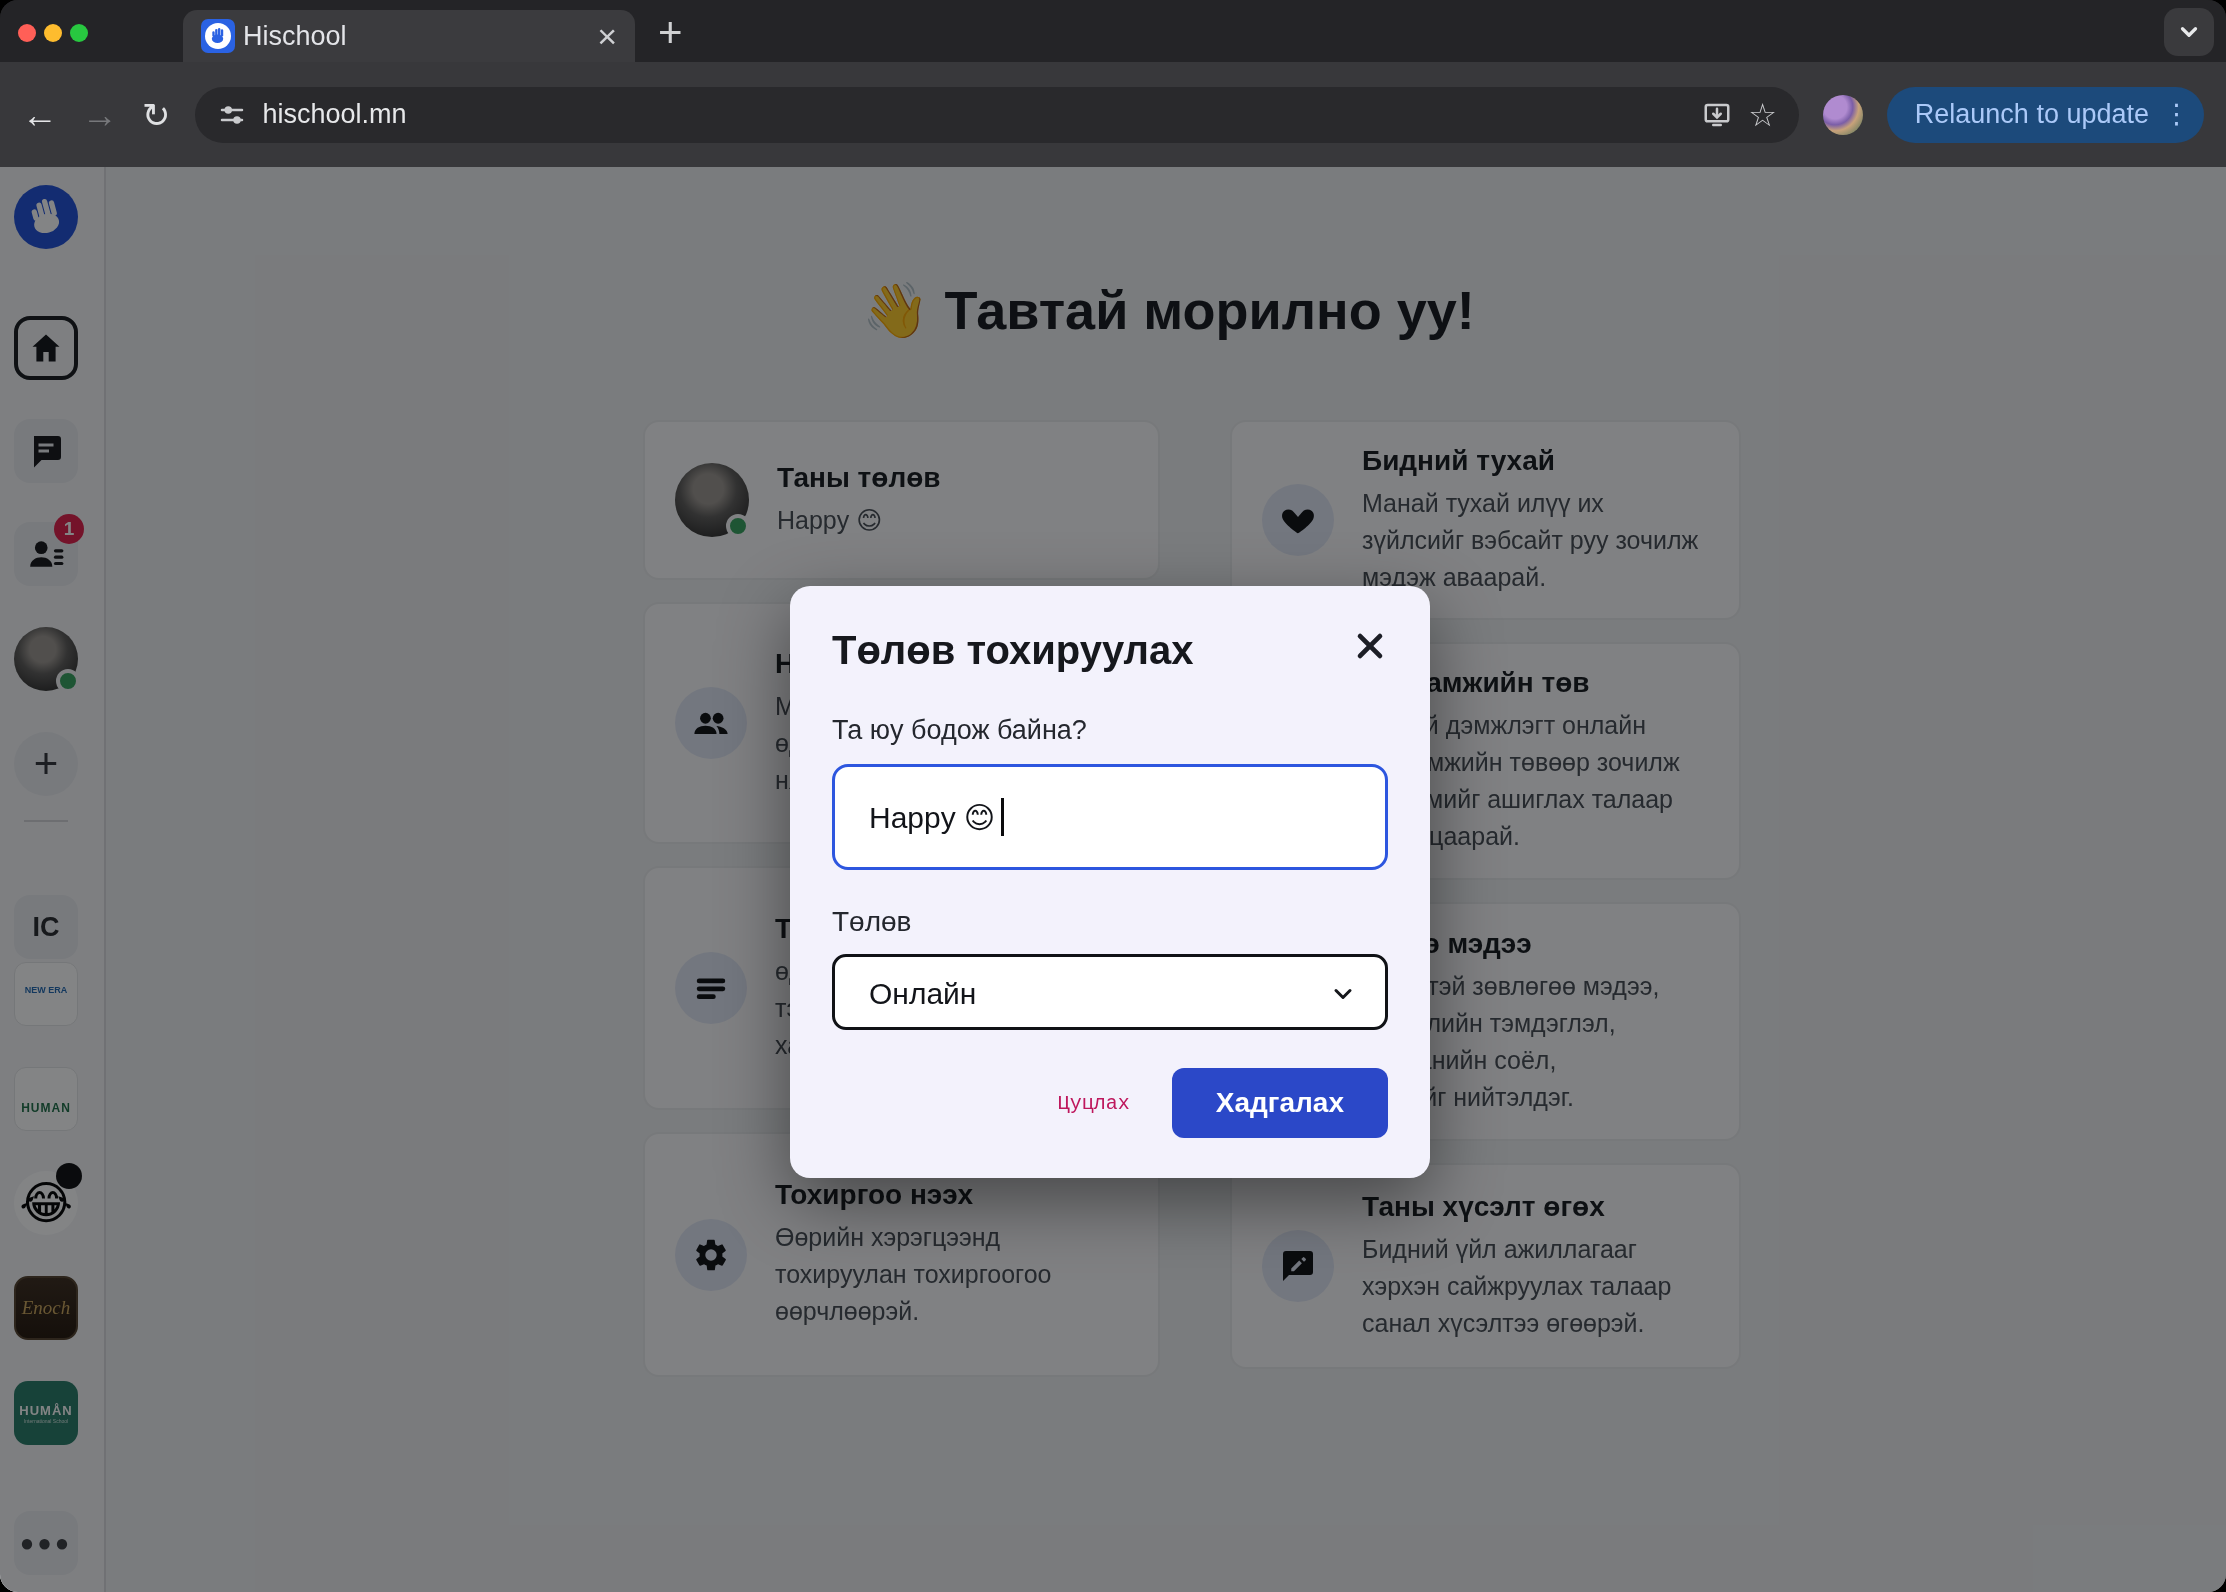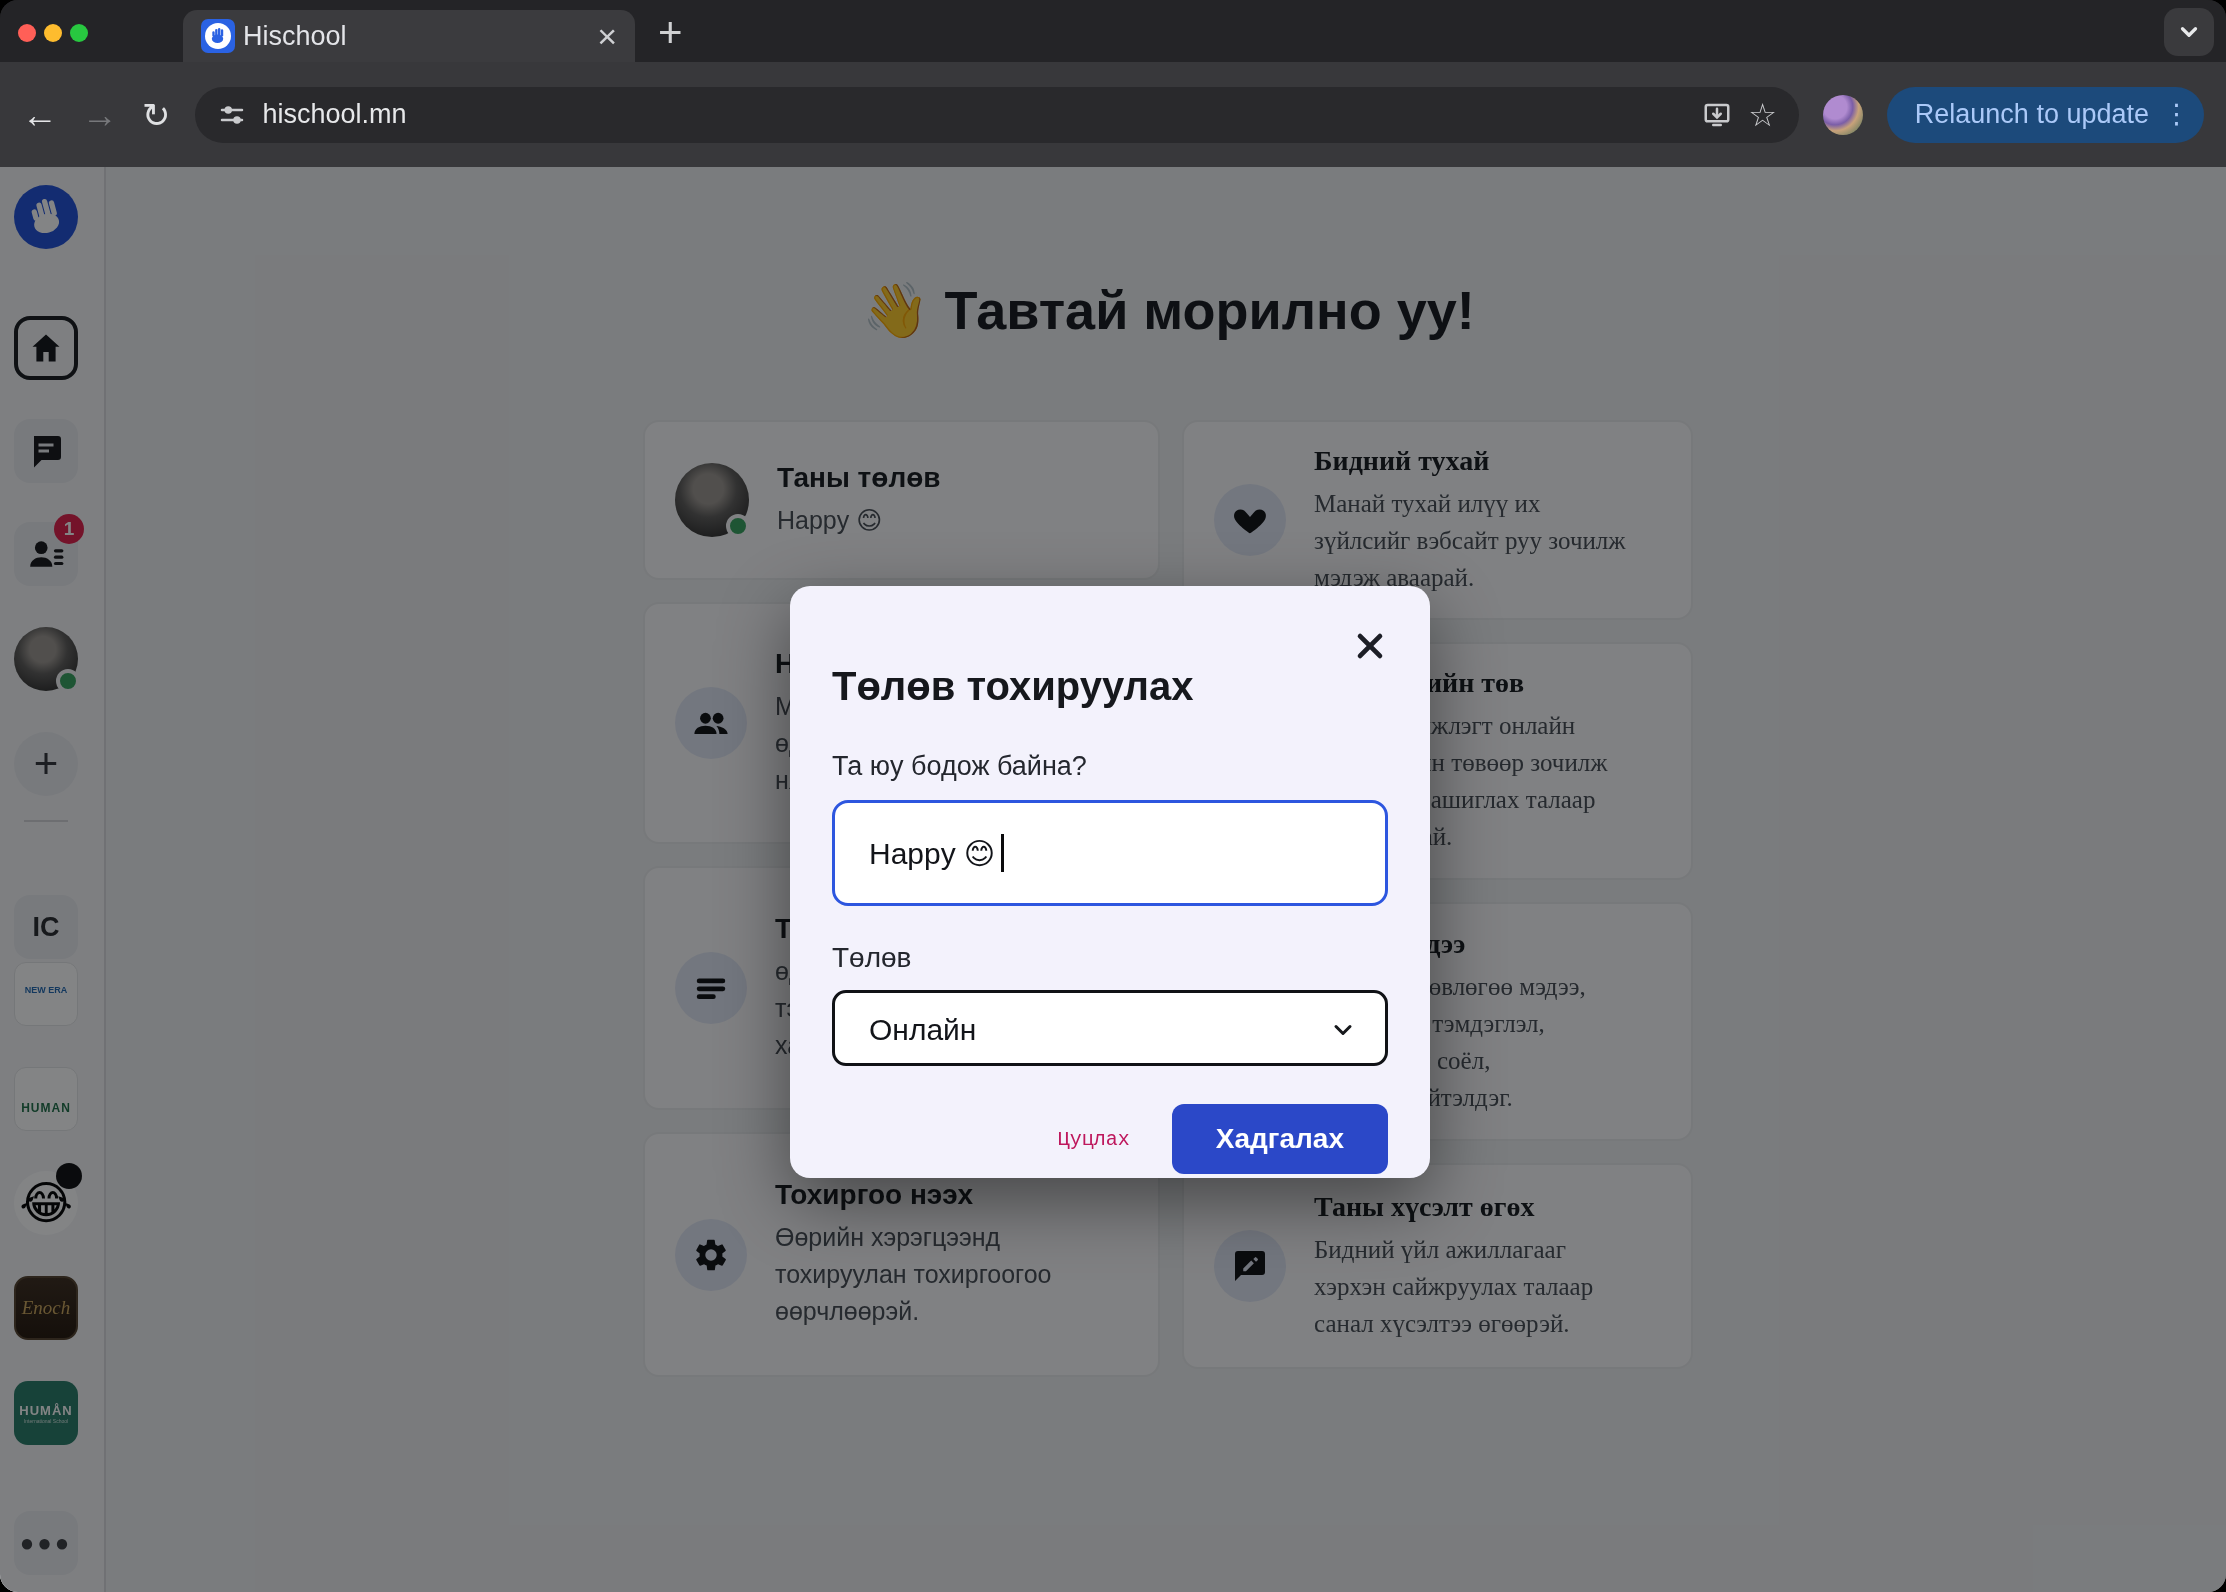--- a/index.html
+++ b/index.html
@@ -60,35 +60,35 @@
   .hu-txt { font-size:12px; font-weight:800; color:#1d6e46; letter-spacing:1px; }
   .hu-sub { font-size:5px; color:#555; }
   .hd-txt { font-size:13px; font-weight:700; letter-spacing:1px; }
   .hd-sub { font-size:5px; color:#cfe3dd; }
   .tri-row { display:flex; gap:1px; margin-bottom:2px; }
 
   .main-heading { position:absolute; left:643px; top:112px; width:1051px; text-align:center; font-size:54px; font-weight:700; color:#14171c; }
 
   .col { position:absolute; display:flex; flex-direction:column; gap:22px; }
   .col1 { left:643px; top:253px; width:517px; }
-  .col2 { left:1182px; top:253px; width:511px;font-family:Liberation Serif, serif; }
+  .col2 { left:1230px; top:253px; width:511px; }
   .card { background:#f8f9fa; border:2px solid #e7e8ea; border-radius:16px; display:flex; align-items:center; gap:28px; padding:0 30px; }
   .mh160{min-height:160px} .mh242{min-height:242px} .mh244{min-height:244px} .mh245{min-height:245px}
   .mh200{min-height:200px} .mh238{min-height:238px} .mh239{min-height:239px} .mh206{min-height:206px}
   .iconwrap { width:72px; height:72px; border-radius:50%; background:#dfe4f3; flex:none; display:flex; align-items:center; justify-content:center; color:#0d0e10; }
   .card h3 { font-size:28px; font-weight:600; color:#15181d; margin-bottom:8px; }
   .card p { font-size:25px; line-height:37px; color:#454a52; }
   .card-avatar { position:relative; width:74px; height:74px; border-radius:50%; flex:none; background:radial-gradient(circle at 45% 35%,#9a948e 0 24%,#5c5a58 45%,#2f2e2d 80%); }
   .card-avatar .dot { position:absolute; right:-1px; bottom:-1px; width:24px; height:24px; border-radius:50%; background:#35a05c; border:4px solid #f8f9fa; }
 
   .overlay { position:absolute; inset:0; background:rgba(8,9,11,0.5); }
 
   
   .modal { position:absolute; left:790px; top:419px; width:640px; height:592px; background:#f3f2fc; border-radius:20px; box-shadow:0 24px 70px rgba(0,0,0,.45); padding:42px; }
-  .modal-title { font-size:40px; font-weight:700; color:#16181d;margin-top:36px; }
+  .modal-title { font-size:40px; font-weight:700; color:#16181d; }
   .modal-close { position:absolute; right:40px; top:40px; width:40px; height:40px; display:flex; align-items:center; justify-content:center; color:#1c1e26; }
   .modal-label { margin-top:42px; font-size:27px; color:#24272e; }
   .modal-input { margin-top:18px; height:106px; background:#fff; border:3px solid #2d56df; border-radius:16px; display:flex; align-items:center; padding:0 34px; font-size:30px; color:#121419; }
   .caret { display:inline-block; width:3px; height:38px; background:#0a0a0c; margin-left:6px; vertical-align:middle; }
   .modal-label2 { margin-top:36px; font-size:28px; color:#24272e; }
   .modal-select { margin-top:16px; height:76px; background:#fff; border:3.5px solid #101216; border-radius:14px; display:flex; align-items:center; justify-content:space-between; padding:4px 28px 0 34px; font-size:30px; color:#121419; }
   .modal-footer { margin-top:38px; display:flex; align-items:center; justify-content:flex-end; gap:42px; }
   .btn-cancel { font-size:20px; color:#be185d; background:none; border:none; font-family:Liberation Mono, monospace; }
   .btn-save { height:70px; padding:0 44px; border:none; border-radius:12px; background:#2b48c8; color:#fff; font-size:28px; font-weight:600; font-family:inherit; }
 </style>

